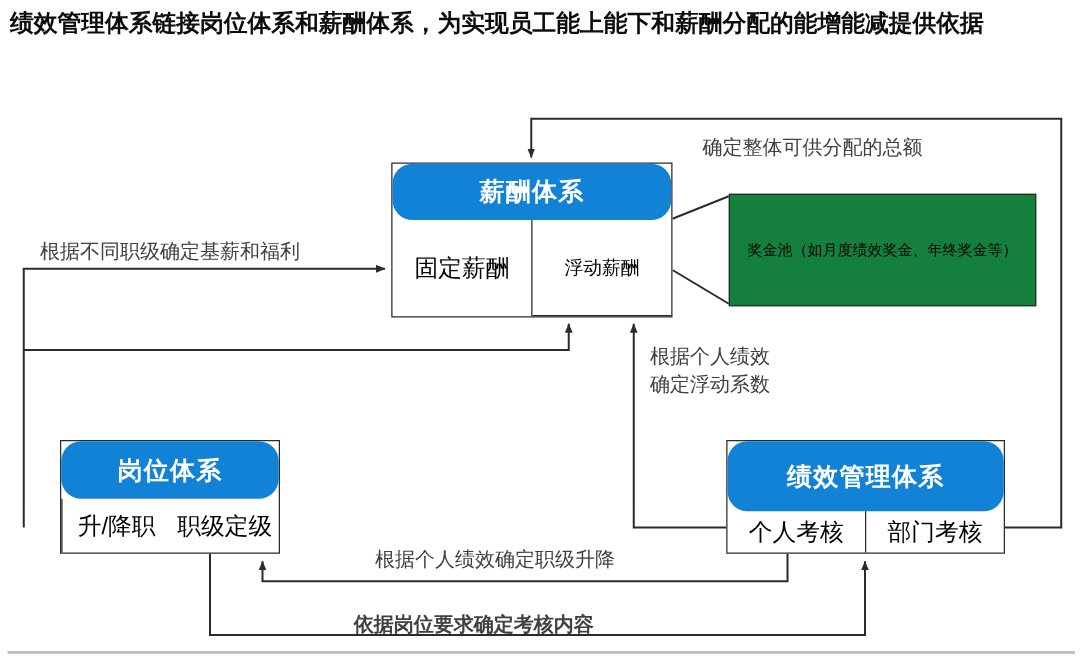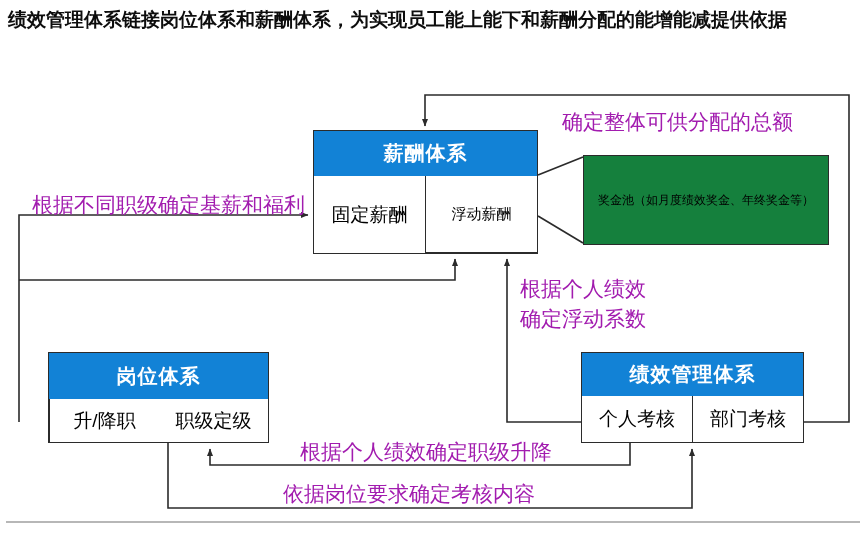--- a/index.html
+++ b/index.html
@@ -57,20 +57,21 @@
   .sysbox .hdr {
     background: #1282d6;
     color: #ffffff;
     font-weight: bold;
     font-size: 20px;
     display: flex;
     align-items: center;
     justify-content: center;
     letter-spacing: 1px;
     flex: 0 0 auto;
+    border-radius: 16px;
   }
   .sysbox .body {
     flex: 1 1 auto;
     display: flex;
     align-items: stretch;
   }
   .cell {
     flex: 1 1 0;
     display: flex;
     align-items: center;
@@ -106,24 +107,24 @@
     align-items: center;
     justify-content: center;
     font-size: 15px;
     box-sizing: border-box;
   }
   .vstack .bot .sub + .sub { border-left: 1.5px solid #2b2b2b; }
 
   
   #box-salary    { left: 313px; top: 130px; width: 225px; height: 124px; }
   #box-salary .hdr { height: 45px; }
-  #box-position  { left: 48px;  top: 352px; width: 221px; height: 91px; }
+  #box-position  { left: 48px;  top: 352px; width: 176px; height: 91px; }
   #box-position .hdr { height: 46px; }
   #box-perf      { left: 581px; top: 352px; width: 223px; height: 91px; }
-  #box-perf .hdr { height: 43px; }
+  #box-perf .hdr { height: 56px; }
 
   
   #callout {
     position: absolute;
     left: 583px;
     top: 155px;
     width: 246px;
     height: 90px;
     border: 1.5px solid #2b2b2b;
     background: #15803d;
@@ -133,31 +134,31 @@
     justify-content: center;
     text-align: center;
     font-size: 12px;
     line-height: 1.5;
     padding: 0 10px;
   }
 
   
   .lbl {
     position: absolute;
-    font-size: 21px;
+    font-size: 16px;
     line-height: 1.45;
     white-space: nowrap;
-    color: #a21caf;
+    color: #404040;
   }
   #lbl-total      { left: 562px; top: 107px; }
   #lbl-base       { left: 32px;  top: 190px; }
   #lbl-floatbase  { left: 83px;  top: 262px; }
   #lbl-coef       { left: 520px; top: 274px; }
   #lbl-rank       { left: 300px; top: 437px; }
-  #lbl-content    { left: 283px; top: 479px; }
+  #lbl-content    { left: 283px; top: 489px; font-weight: bold; }
 
   
   #baseline {
     position: absolute;
     left: 6px;
     top: 521px;
     width: 854px;
     height: 1.5px;
     background: #b7b7b7;
   }

